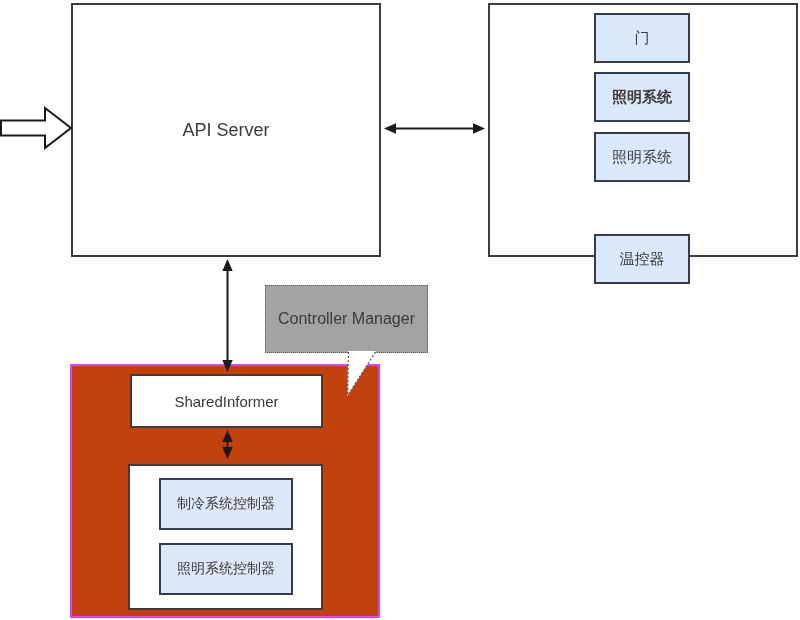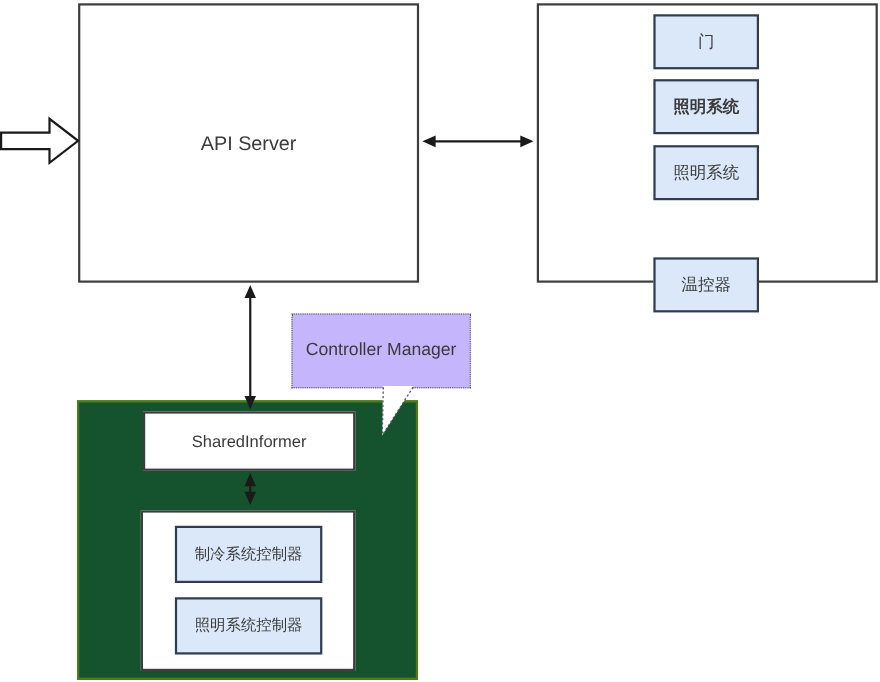--- a/index.html
+++ b/index.html
@@ -3,22 +3,22 @@
 <meta charset="utf-8">
 <style>
   html,body{margin:0;padding:0;background:#fff;}
   .canvas{
     position:relative;width:800px;height:620px;background:#ffffff;overflow:hidden;
     font-family:"Liberation Sans","DejaVu Sans",sans-serif;color:#3a3a3a;
   }
   .box{position:absolute;box-sizing:border-box;display:flex;align-items:center;justify-content:center;text-align:center;}
   .white-box{background:#ffffff;border:2px solid #3d3d3d;}
   .blue-box{background:#dbe8fa;border:2px solid #313d4d;font-size:15px;}
-  .pink-box{background:#14532d;border:2px solid #4d7c0f;}
-  .dotted-box{background:#c4b5fd;border:1px dotted #595959;font-size:16px;}
+  .pink-box{background:#c2410c;border:2px solid #d946ef;}
+  .dotted-box{background:#a3a3a3;border:1px dotted #595959;font-size:16px;}
   .api-server{left:71px;top:3px;width:310px;height:254px;font-size:18px;}
   .devices-panel{left:488px;top:3px;width:310px;height:254px;}
   .device{left:104px;width:96px;height:50px;}
   .device-0{top:8px;}
   .device-1{top:67px;font-weight:bold;}
   .device-2{top:127px;}
   .device-3{top:194px;margin-top:35px;}
   .cm-callout{left:265px;top:285px;width:163px;height:68px;}
   .cm-container{left:70px;top:364px;width:310px;height:254px;}
   .shared-informer{left:58px;top:8px;width:193px;height:54px;font-size:15px;}

